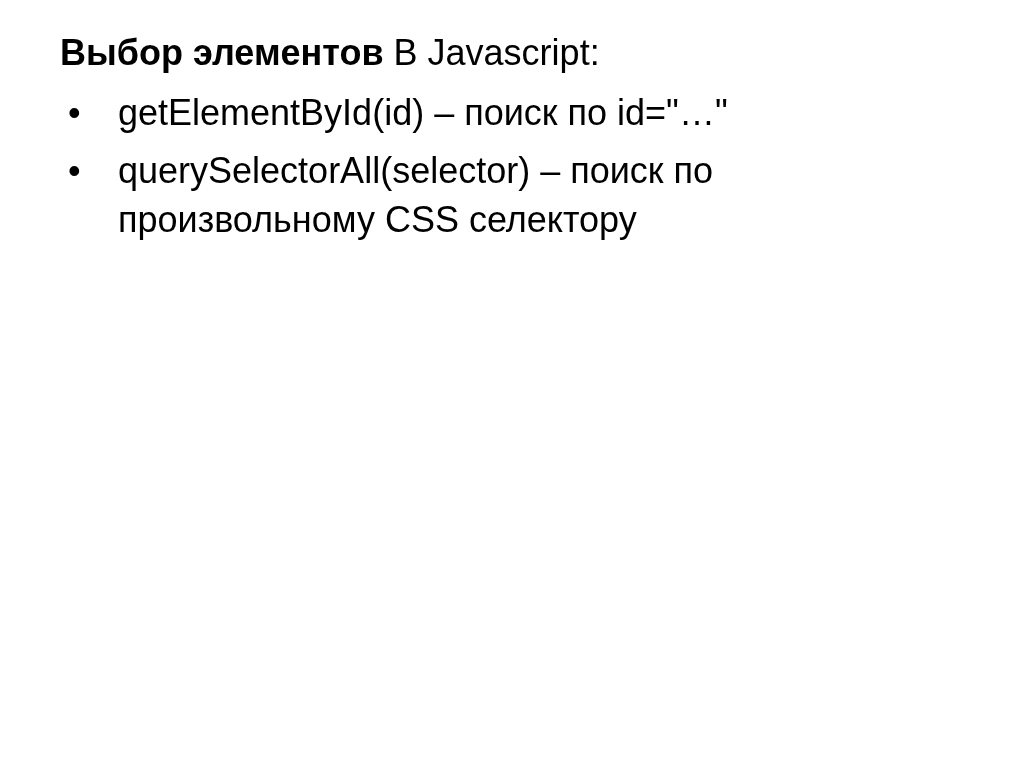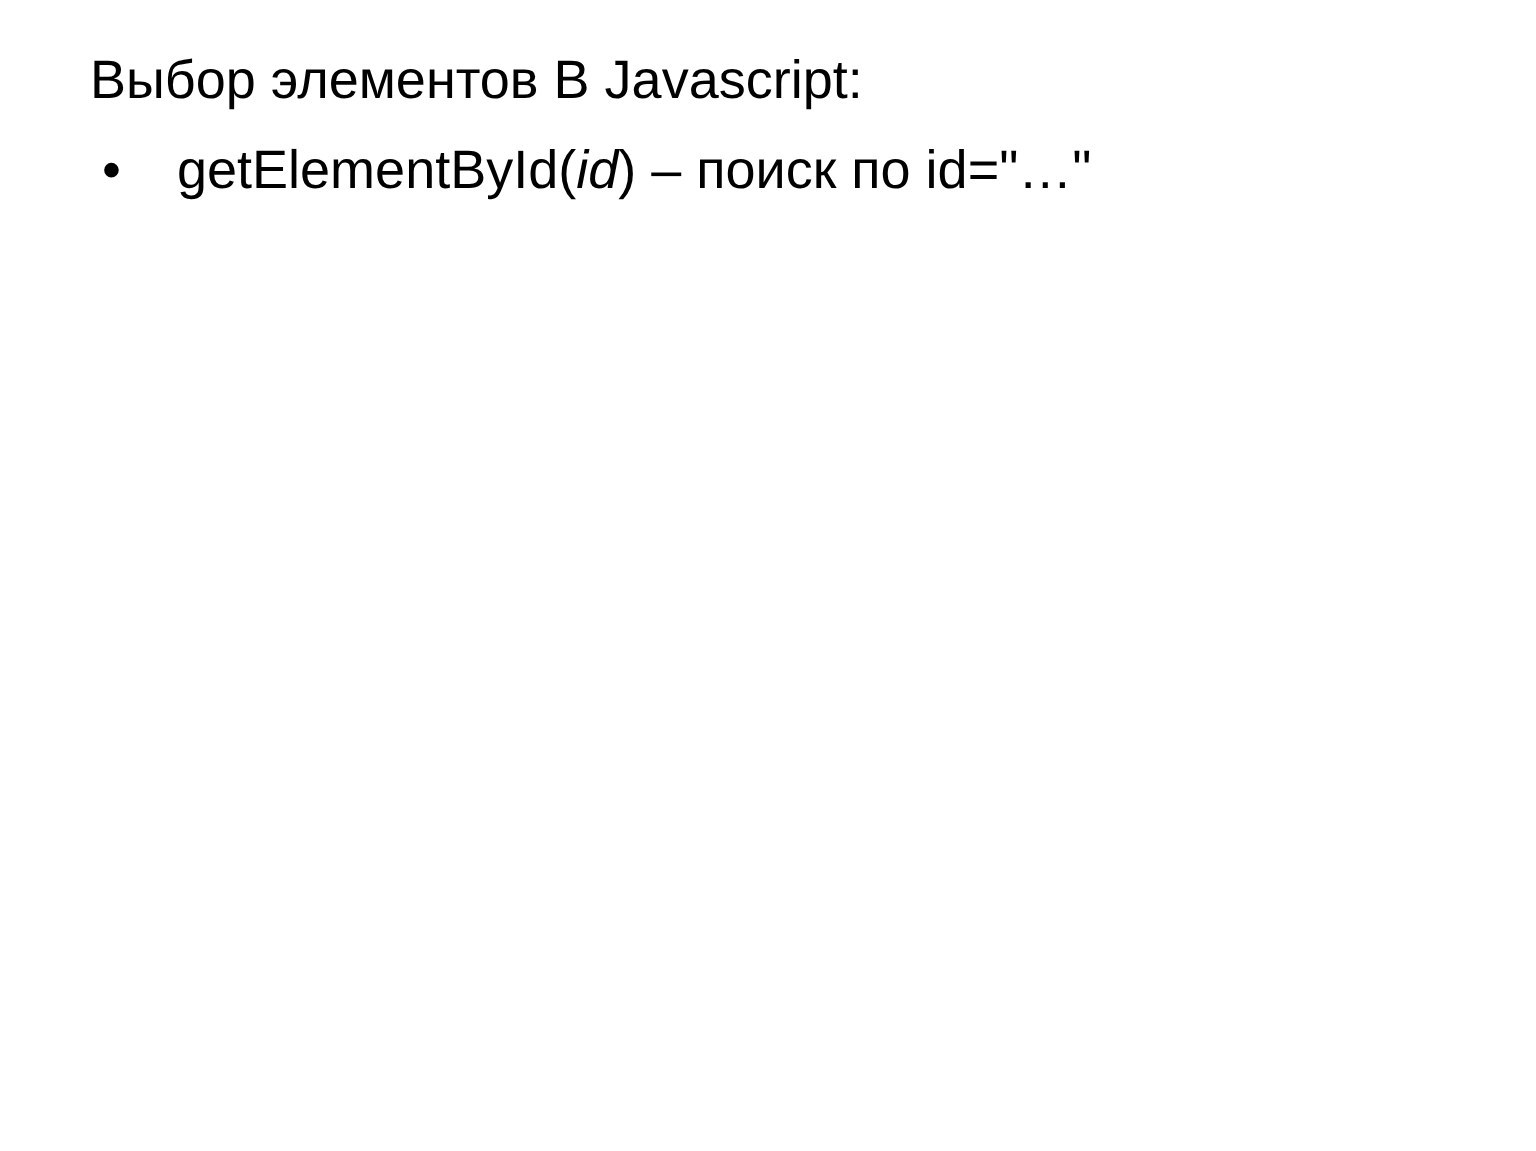--- a/index.html
+++ b/index.html
@@ -14,21 +14,21 @@
   .slide {
     padding: 30px 60px 30px 60px;
     box-sizing: border-box;
   }
   .title-line {
     font-size: 36px;
     line-height: 1.3;
     margin-bottom: 12px;
   }
   .bold {
-    font-weight: normal;
+    font-weight: bold;
   }
   ul.bullets {
     list-style: none;
     padding: 0;
     margin: 0;
   }
   ul.bullets > li {
     position: relative;
     font-size: 36px;
     line-height: 1.35;
@@ -36,31 +36,33 @@
     margin-bottom: 10px;
   }
   ul.bullets > li::before {
     content: "•";
     position: absolute;
     left: 8px;
     top: 0;
     font-size: 36px;
   }
   .italic {
-    font-style: italic;
   }
 </style>
 </head>
 <body>
 
 <div class="slide">
 
   <div class="title-line">
     <span class="bold">Выбор элементов</span><span>  В Javascript:</span>
   </div>
 
   <ul class="bullets">
     <li>
       <span>getElementById(</span><span class="italic">id</span><span>) – поиск по id="…"</span>
     </li>
+    <li>
+      <span>querySelectorAll(</span><span class="italic">selector</span><span>) – поиск по произвольному CSS селектору</span>
+    </li>
   </ul>
 
 </div>
 
 </body></html>

